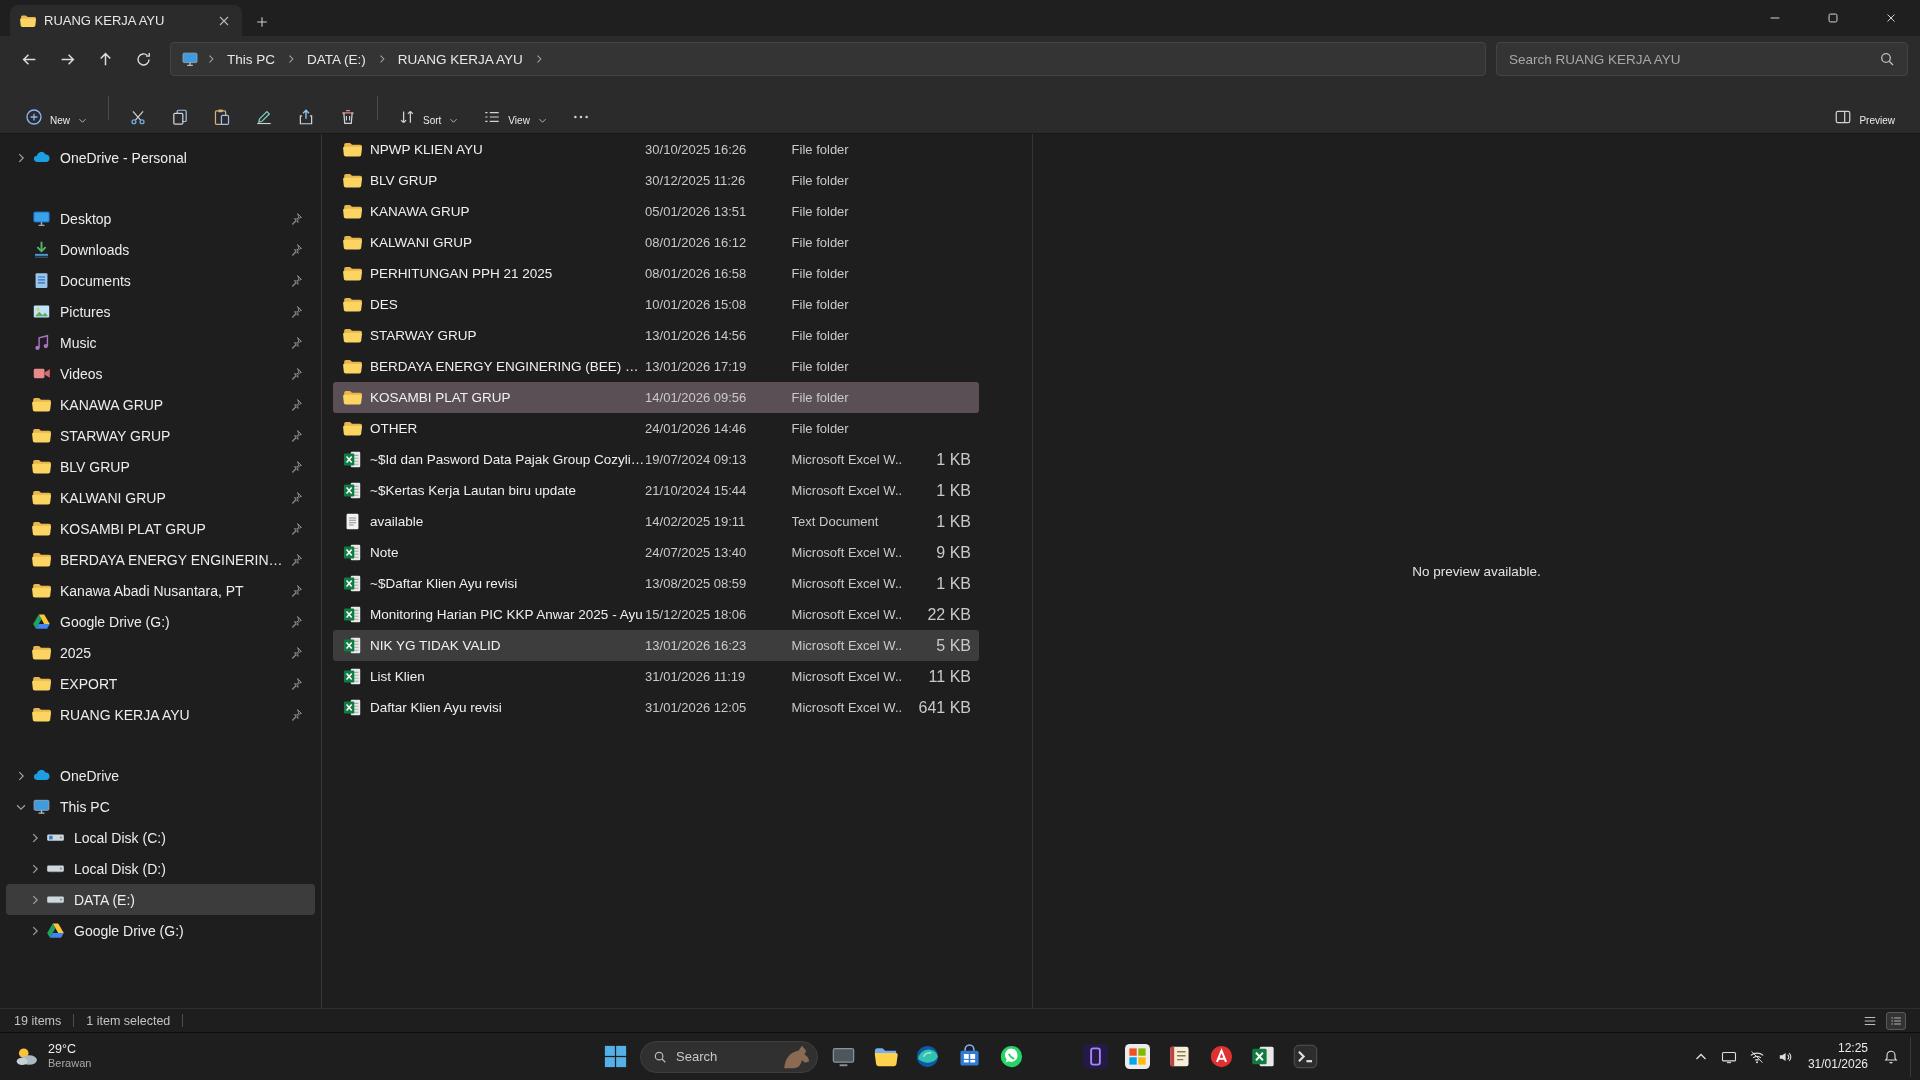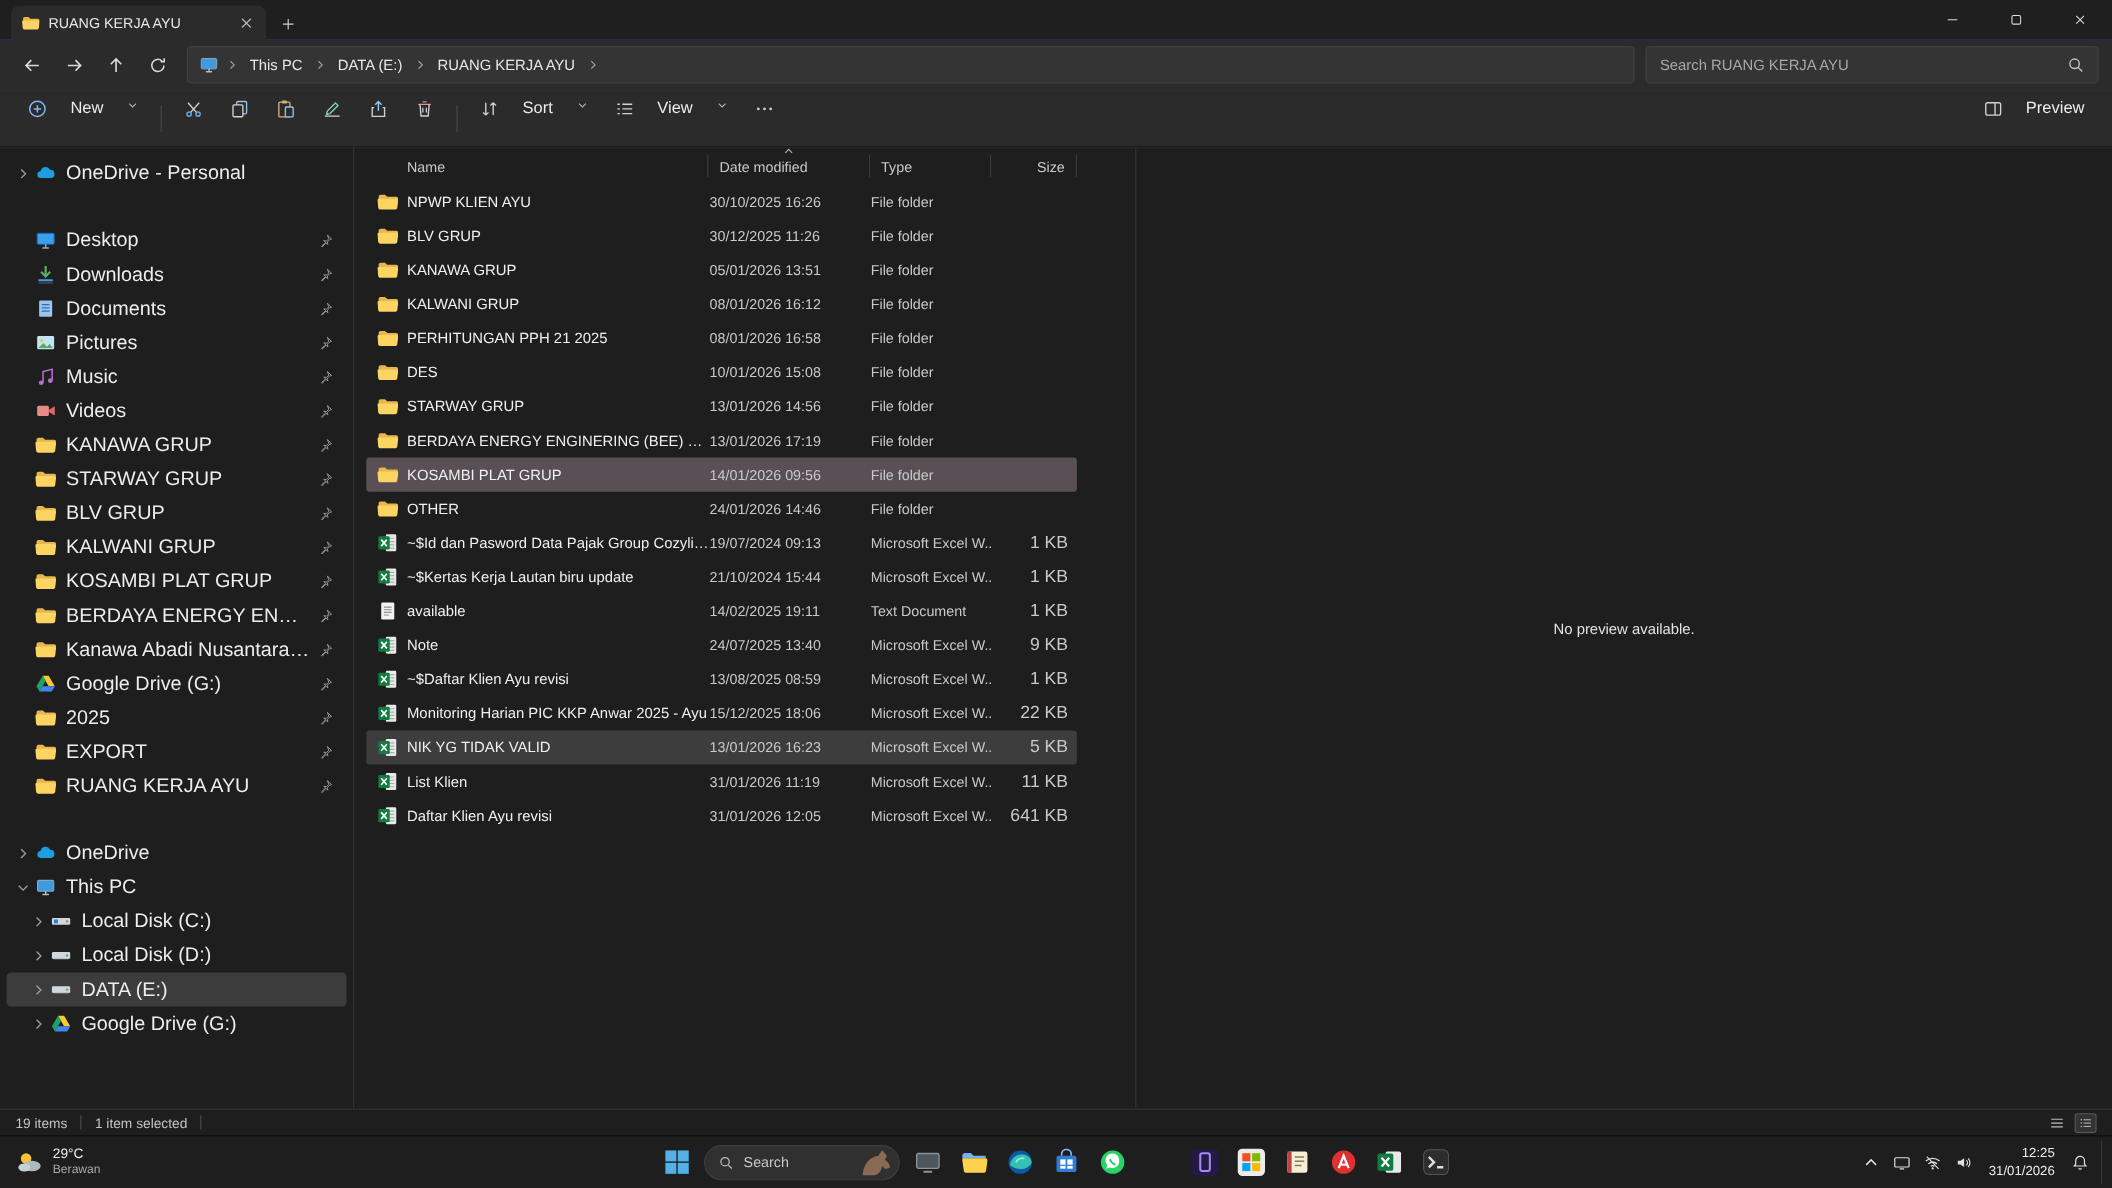--- a/index.html
+++ b/index.html
@@ -30,31 +30,31 @@
   .crumb{padding:4px 8px;border-radius:4px;white-space:nowrap;font-size:13.5px}
   .crumb-chev{width:12px;height:12px;color:#a8a8a8}
   .crumb-group{display:flex;align-items:center;gap:2px}
   .searchbar{width:412px;padding:0 12px;gap:8px}
   .searchbar input{background:transparent;border:0;outline:0;color:#e8e8e8;font-size:13.5px;flex:1;font-family:inherit}
   .searchbar input::placeholder{color:#a8a8a8}
   .mag{width:16px;height:16px;color:#bdbdbd}
 
   
   .toolbar{height:52px;background:#2b2b2b;display:flex;align-items:center;padding:0 14px;gap:2px;flex:none;border-bottom:1px solid #191919}
-  .tbtn{height:36px;display:flex;align-items:flex-start;gap:21px;padding:0 11px;border-radius:4px;font-size:15px;color:#ececec}
+  .tbtn{height:36px;display:flex;align-items:flex-end;gap:7px;padding:0 11px;border-radius:4px;font-size:10px;color:#ececec}
   .tico{width:18px;height:18px}
   .tchev{width:11px;height:11px;color:#b5b5b5}
   .tsep{width:1px;height:24px;background:#4a4a4a;margin:0 7px}
   .spring{margin-left:auto}
 
   
   .content{flex:1;display:flex;background:#1e1e1e;min-height:0}
   .sidebar{width:322px;flex:none;padding:8px 0 0 2px;border-right:1px solid #353535;overflow:hidden}
   .sideitem{height:31px;display:flex;align-items:center;margin:0 6px 0 4px;border-radius:4px;
-    padding-left:calc(8px + var(--ind,0)*14px);font-size:18px}
+    padding-left:calc(8px + var(--ind,0)*14px);font-size:14px}
   .sideitem.gap{margin-top:30px}
   .sideitem.selected{background:#3c3c3c}
   .schev{width:14px;height:14px;color:#9f9f9f;flex:none}
   .sicon{width:19px;height:19px;margin:0 9px 0 4px;flex:none}
   .slabel{flex:1;white-space:nowrap;overflow:hidden;text-overflow:ellipsis;color:#ededed}
   .spin{width:14px;height:14px;margin:0 12px 0 6px;flex:none;color:#9a9a9a}
 
   .main{flex:1;min-width:0;position:relative}
   .list-header{display:flex;align-items:center;height:34px;margin-left:11px;color:#c9c9c9;font-size:13px;position:relative}
   .hcell{height:20px;display:flex;align-items:center;border-right:1px solid #3d3d3d;padding-left:4px;position:relative}
@@ -720,39 +720,20 @@
               <path d="M5.7 2L1 10l2.3 4 4.7-8z" fill="#1ea362"></path>
               <path d="M3.3 14h9.4L15 10H5.6z" fill="#4185f3"></path>
             </svg>
           </span>
           <span class="slabel">Google Drive (G:)</span>
           <span class="spin"></span>
         </div>
       </div>
 
     <div class="main">
-      <div class="list-header">
-        <div class="hcell h-name">
-            <span>Name</span>
-          </div>
-        <div class="hcell h-date">
-          <span class="sortcaret">
-              <svg viewBox="0 0 16 16" xmlns="http://www.w3.org/2000/svg">
-                <path d="M3.5 10L8 5.5 12.5 10" fill="none" stroke="currentColor" stroke-width="1.4"></path>
-              </svg>
-            </span>
-          <span>Date modified</span>
-        </div>
-        <div class="hcell h-type">
-            <span>Type</span>
-          </div>
-        <div class="hcell h-size">
-            <span>Size</span>
-          </div>
-      </div>
       <div class="rows">
 
       <div class="row">
             <span class="ficon">
               <svg viewBox="0 0 16 16" xmlns="http://www.w3.org/2000/svg">
                 <path d="M1 4c0-.8.7-1.5 1.5-1.5h3.4L7.6 4h6.9c.8 0 1.5.7 1.5 1.5v.5H1z" fill="#e8b64c"></path>
                 <path d="M1 5.6h13.9c.7 0 1.2.6 1.1 1.3l-.7 5.6c-.1.8-.8 1.4-1.6 1.4H2.3c-.8 0-1.5-.6-1.6-1.4L.1 6.9C0 6.2.4 5.6 1 5.6z" fill="#fcd462"></path>
               </svg>
             </span>
             <span class="c-name">NPWP KLIEN AYU</span>

